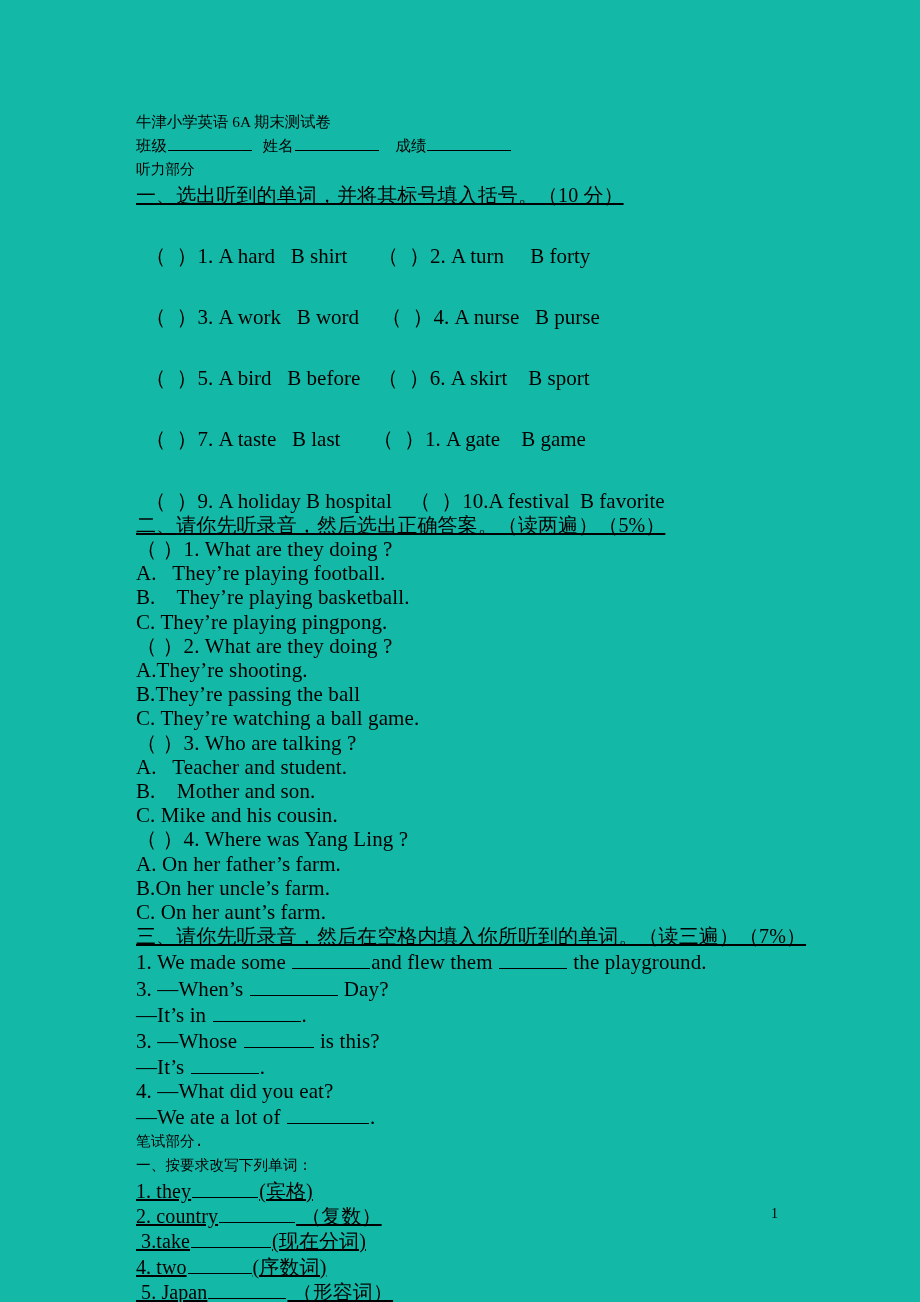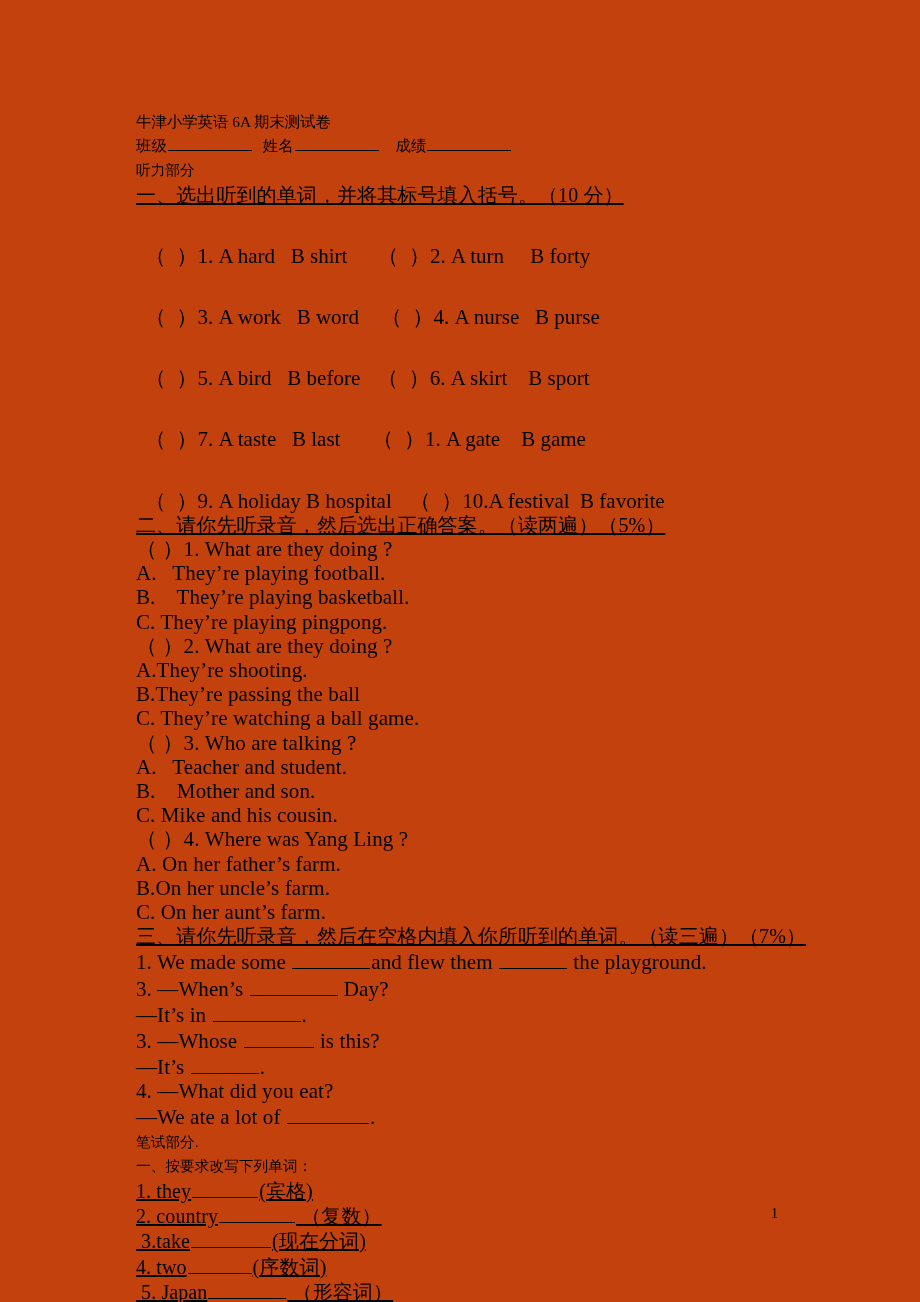--- a/index.html
+++ b/index.html
@@ -15,37 +15,37 @@
     font-family: "Liberation Serif", "DejaVu Serif", serif;
     color: #000000;
     overflow: hidden;
   }
   .page {
     position: absolute;
     left: 0;
     top: 0;
     width: 920px;
     height: 1302px;
-    background: #c2410c;
+    background: #14b8a6;
   }
   .content {
     position: absolute;
     left: 136px;
     top: 110px;
     width: 700px;
   }
   
   .line {
     font-size: 21px;
     line-height: 24.2px;
     white-space: pre;
     letter-spacing: 0.1px;
   }
   .cn {
-    font-family: Liberation Sans, sans-serif;
+    font-family: Liberation Mono, monospace;
     font-size: 14.6px;
   }
   
   .mix {
     font-family: "Liberation Serif", "DejaVu Sans", serif;
     font-size: 20px;
     text-decoration: underline;
   }
   .title-line {
     font-family: "Liberation Serif", "DejaVu Sans", serif;

